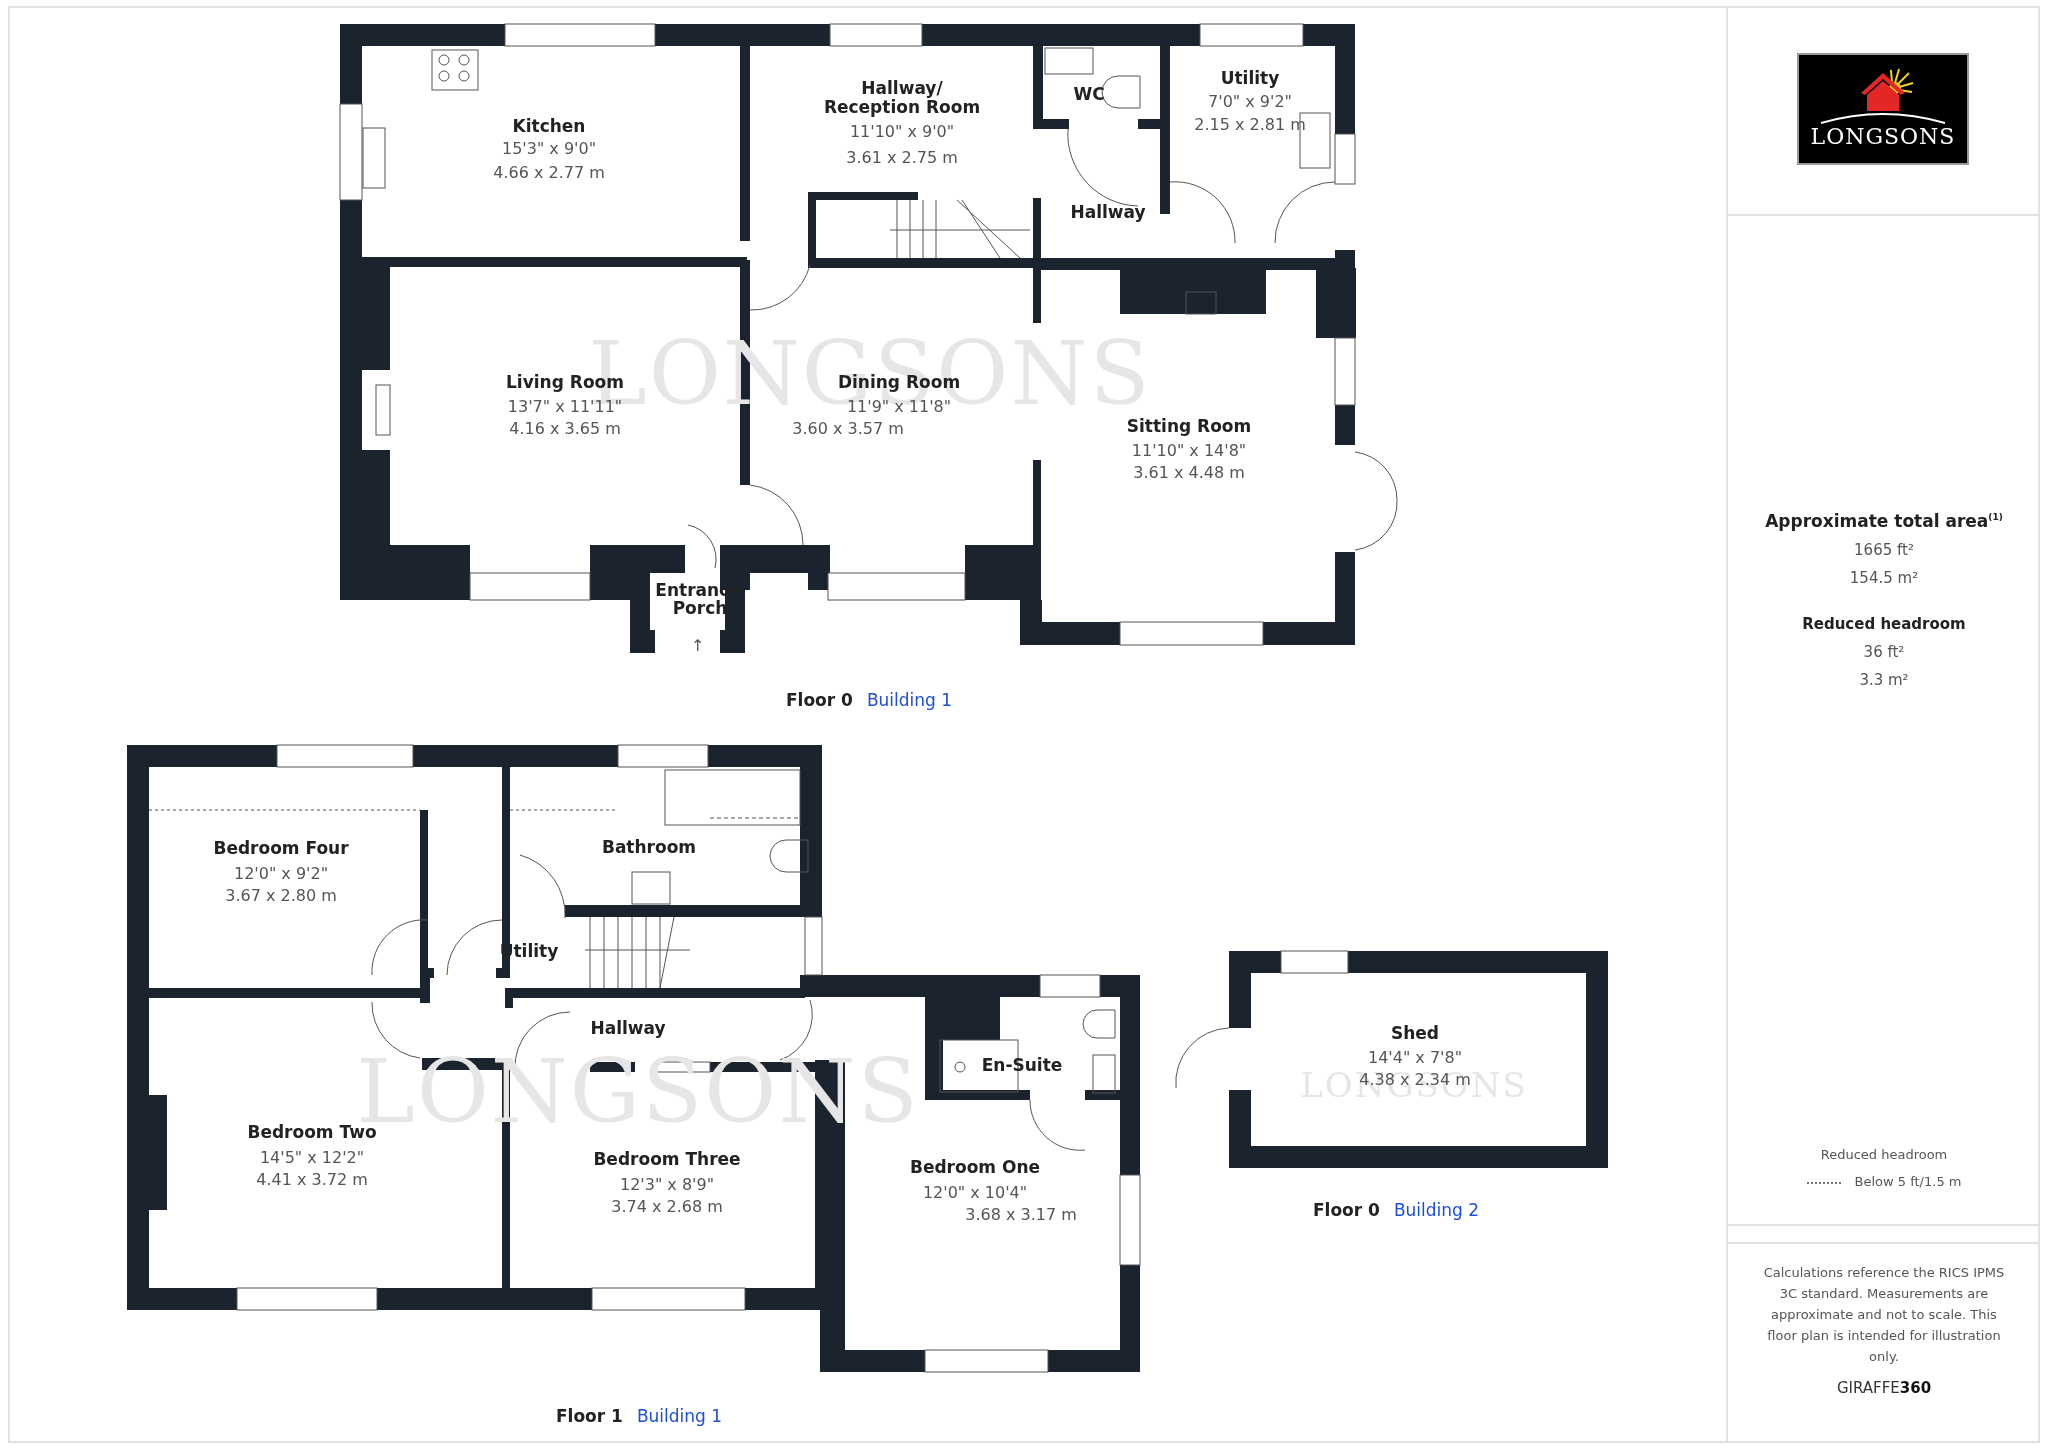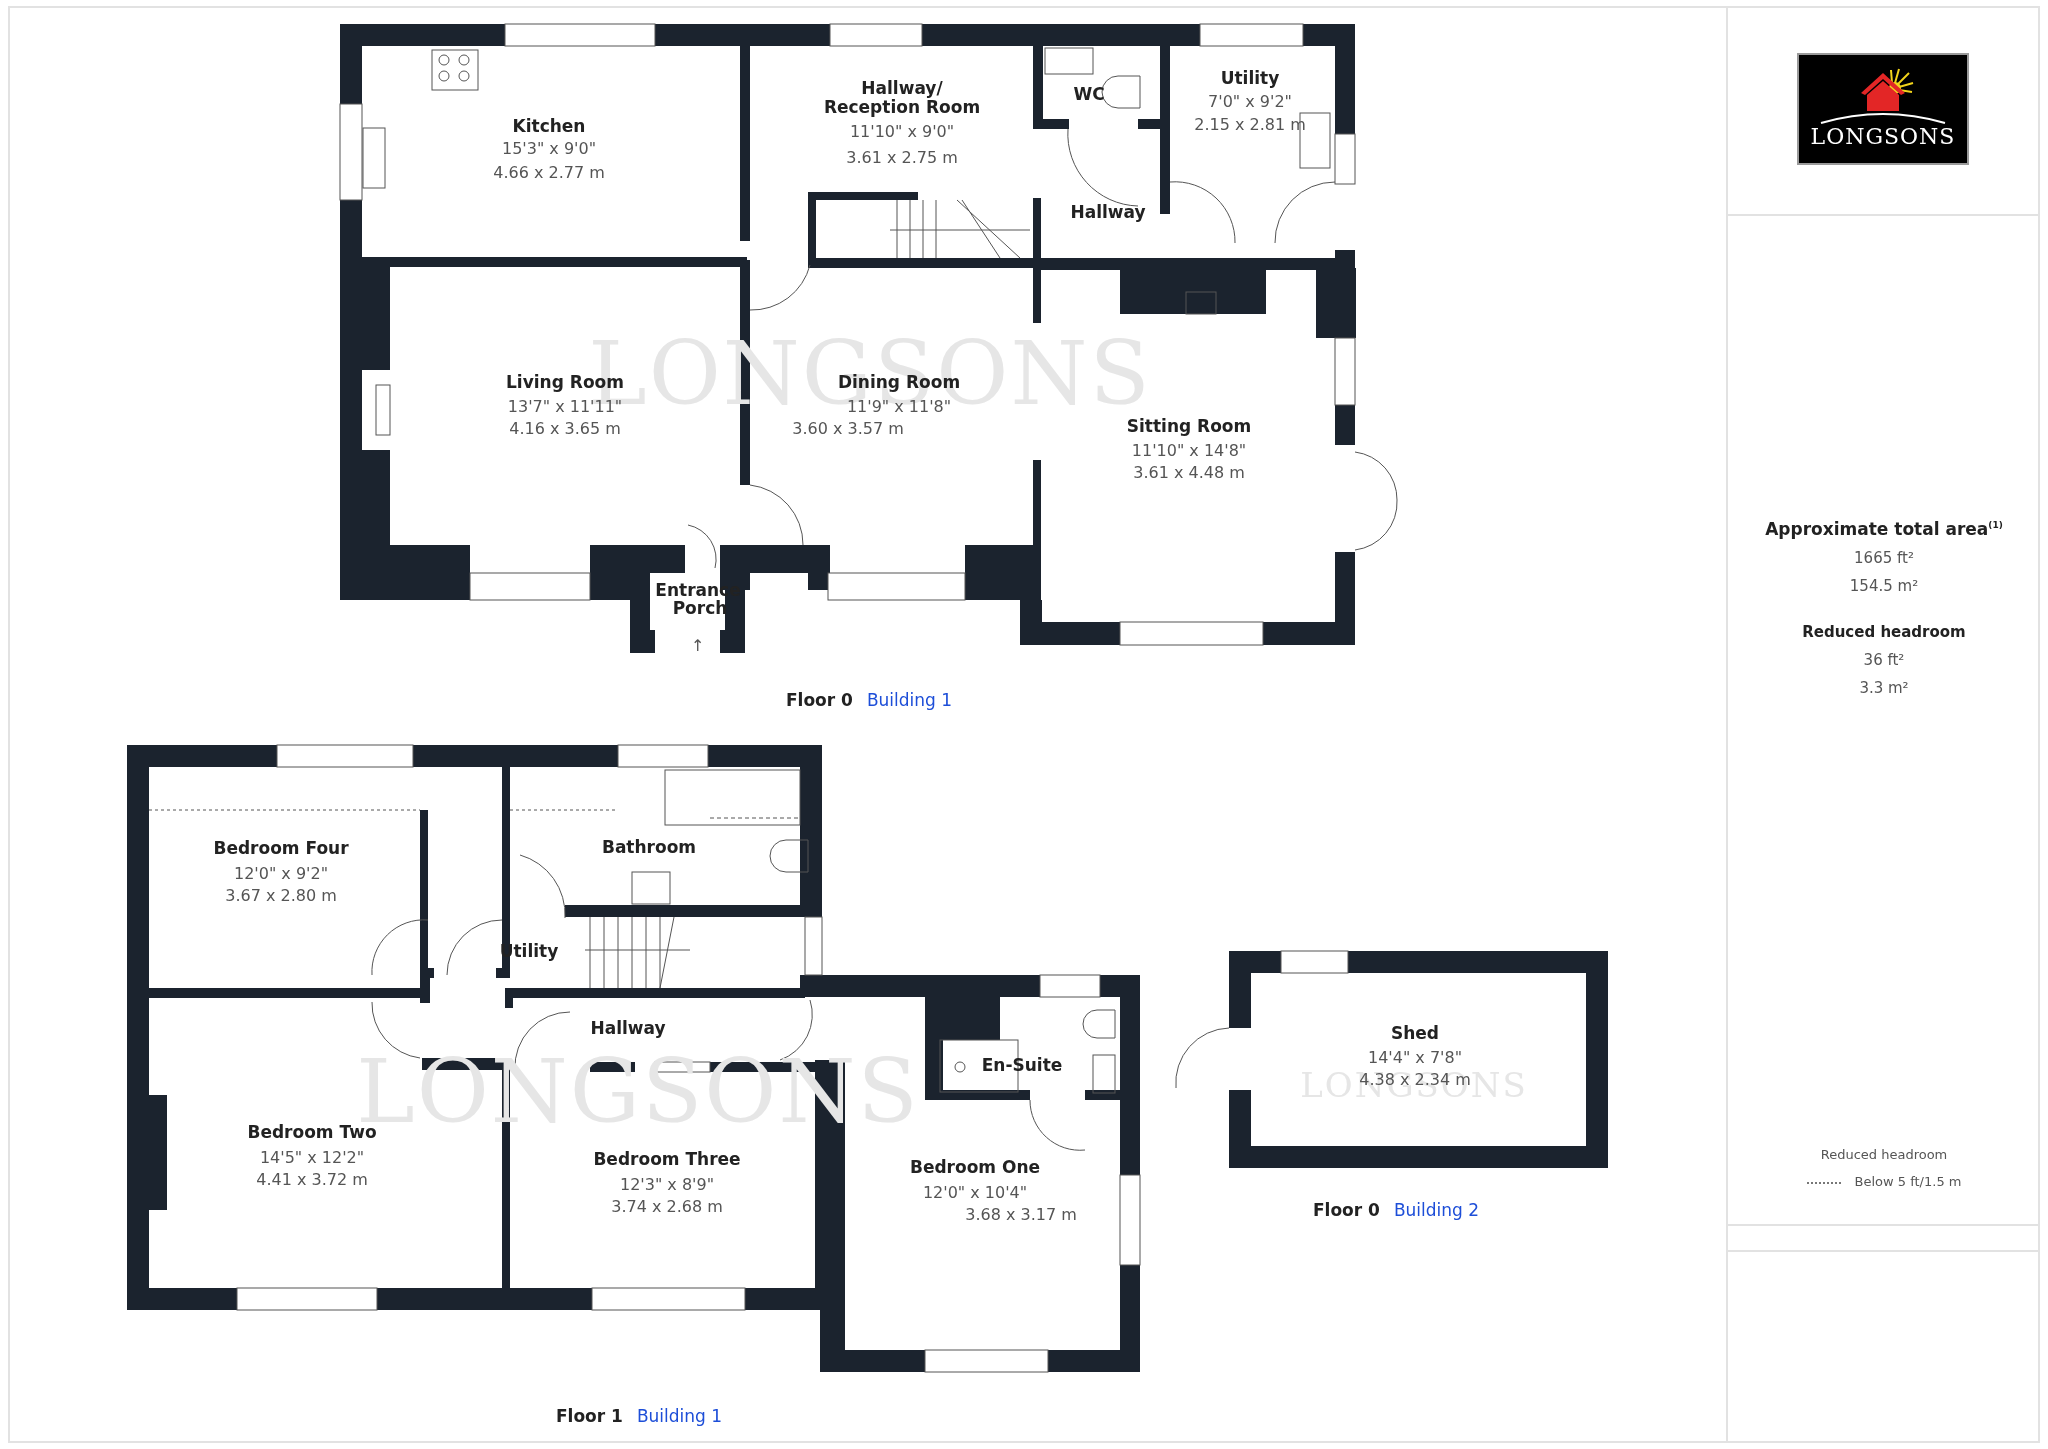--- a/index.html
+++ b/index.html
@@ -353,25 +353,29 @@
           <line x1="93" y1="28" x2="92" y2="15"></line>
         </g>
         <circle cx="96" cy="33" r="6" fill="#f2d31b"></circle>
         <polygon points="84,18 62,38 66,40 84,24 102,40 106,38" fill="#e32626"></polygon>
         <polygon points="68,40 84,26 100,40 100,56 68,56" fill="#e32626"></polygon>
         <path d="M22,68 Q84,50 146,68" stroke="#fff" stroke-width="2" fill="none"></path>
       </svg>
       <div class="logo-text">LONGSONS</div>
     </div>
   </div>
-  <div class="sec" style="top:208px;height:1038px;padding-top:305px;">
+  <div class="sec" style="top:200px;height:1038px;padding-top:305px;">
     <div class="area-title"><span>Approximate total area</span><sup>(1)</sup></div>
     <div class="val">1665 ft²</div>
     <div class="val">154.5 m²</div>
     <div class="sub-title">Reduced headroom</div>
     <div class="val">36 ft²</div>
     <div class="val">3.3 m²</div>
   </div>
   <div class="sec" style="top:1108px;height:112px;padding-top:33px;">
     <div class="note">Reduced headroom</div>
     <div class="note" style="margin-top:12px;"><span class="legend-dots"></span><span>Below 5 ft/1.5 m</span></div>
   </div>
+  <div class="sec" style="top:1220px;height:217px;padding-top:36px;border-bottom:none;">
+    <div class="disclaimer">Calculations reference the RICS IPMS 3C standard. Measurements are approximate and not to scale. This floor plan is intended for illustration only.</div>
+    <div class="brand"><span>GIRAFFE</span><b>360</b></div>
+  </div>
 </div>
 
 </body></html>

